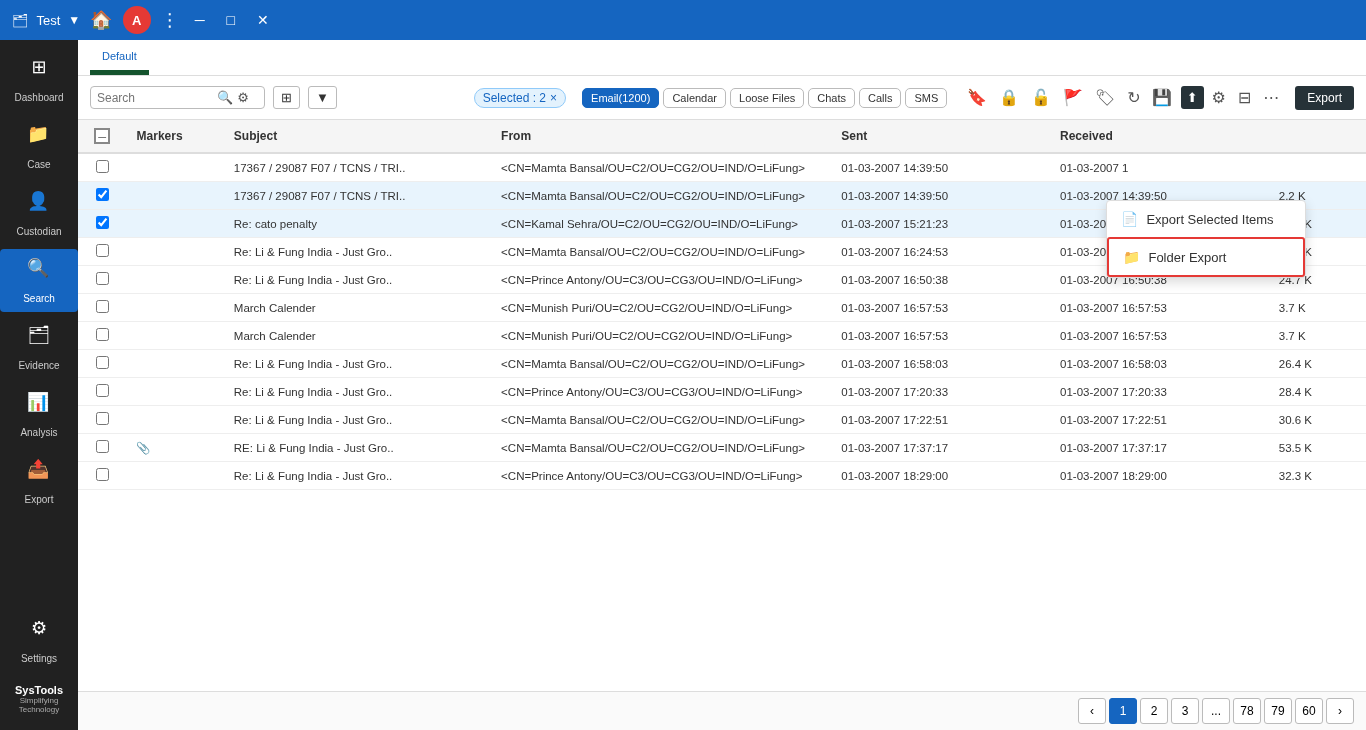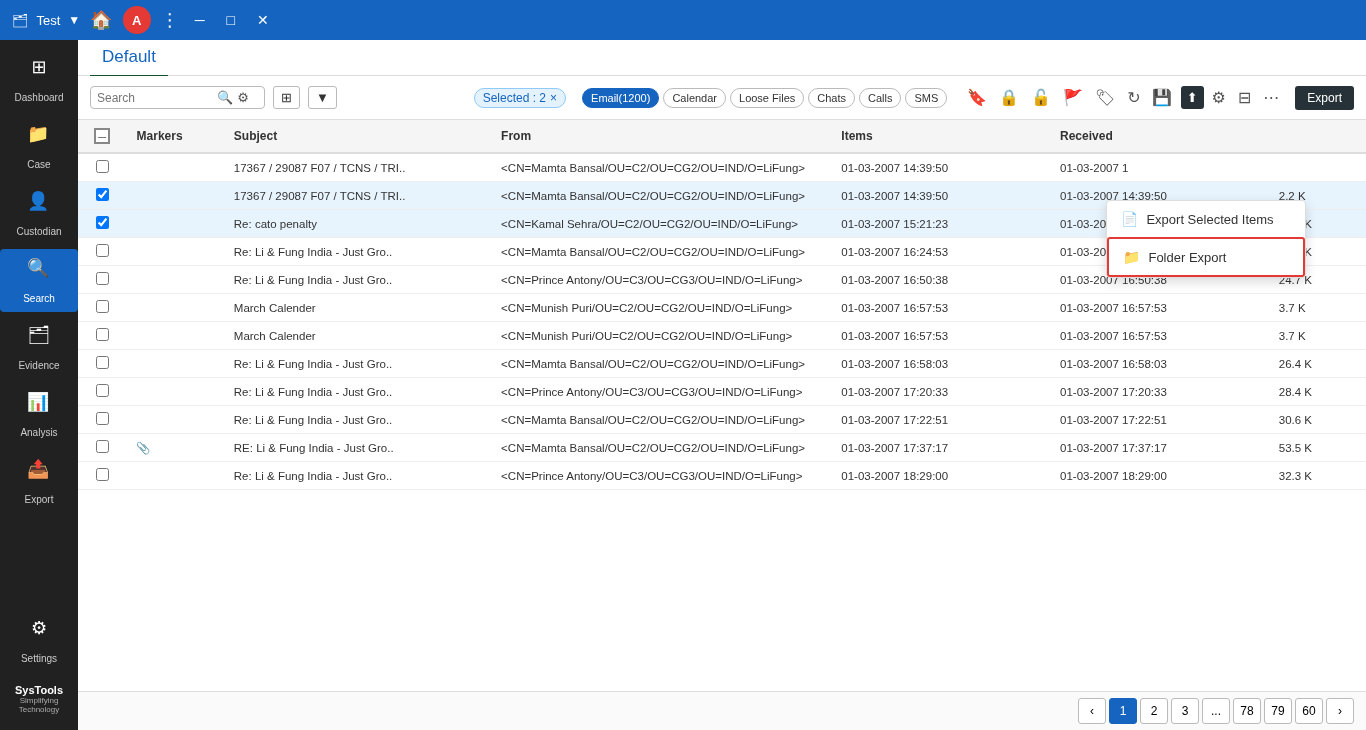--- a/index.html
+++ b/index.html
@@ -65,23 +65,23 @@
       background: #fff;
       border-bottom: 1px solid #ddd;
       padding: 0 12px;
       display: flex;
       align-items: center;
       height: 36px;
     }
     .tab-item {
       padding: 8px 12px;
       cursor: pointer;
-      font-size: 17px;
+      font-size: 11px;
       color: #1565c0;
-      border-bottom: 2px solid #14532d;
+      border-bottom: 5px solid #14532d;
       margin-bottom: -1px;
     }
 
     
     .toolbar {
       background: #fff;
       border-bottom: 1px solid #ddd;
       padding: 6px 12px;
       display: flex;
       align-items: center;
@@ -121,21 +121,21 @@
       padding: 2px 8px;
       font-size: 12px;
       color: #1565c0;
       margin-left: auto;
       display: flex; align-items: center; gap: 4px;
     }
     .filter-tabs { display: flex; gap: 4px; margin-left: 8px; }
     .filter-tab {
       border: 1px solid #bbb;
       background: white;
-      border-radius: 10px;
+      border-radius: 5px;
       padding: 3px 8px;
       font-size: 11px;
       cursor: pointer;
       color: #333;
     }
     .filter-tab.active {
       background: #1565c0;
       color: white;
       border-color: #1565c0;
     }
@@ -348,21 +348,21 @@
         <thead>
           <tr>
             <th class="cb-col">
               <span style="display:inline-block;width:16px;height:16px;border:2px solid #888;background:white;vertical-align:middle;position:relative;">
                 <span style="position:absolute;top:1px;left:2px;font-size:11px;color:#555;">─</span>
               </span>
             </th>
             <th class="marker-col">Markers</th>
             <th class="subject-col">Subject</th>
             <th class="from-col">From</th>
-            <th class="sent-col">Items</th>
+            <th class="sent-col">Sent</th>
             <th class="received-col">Received</th>
             <th class="size-col"></th>
           </tr>
         </thead>
         <tbody id="email-table-body">
         <tr>
               <td class="cb-col"><input type="checkbox" style=""></td>
               <td class="marker-col"></td>
               <td class="subject-col" style="cursor: pointer;">17367 / 29087 F07 / TCNS / TRI..</td>
               <td class="from-col">&lt;CN=Mamta Bansal/OU=C2/OU=CG2/OU=IND/O=LiFung&gt;</td>

